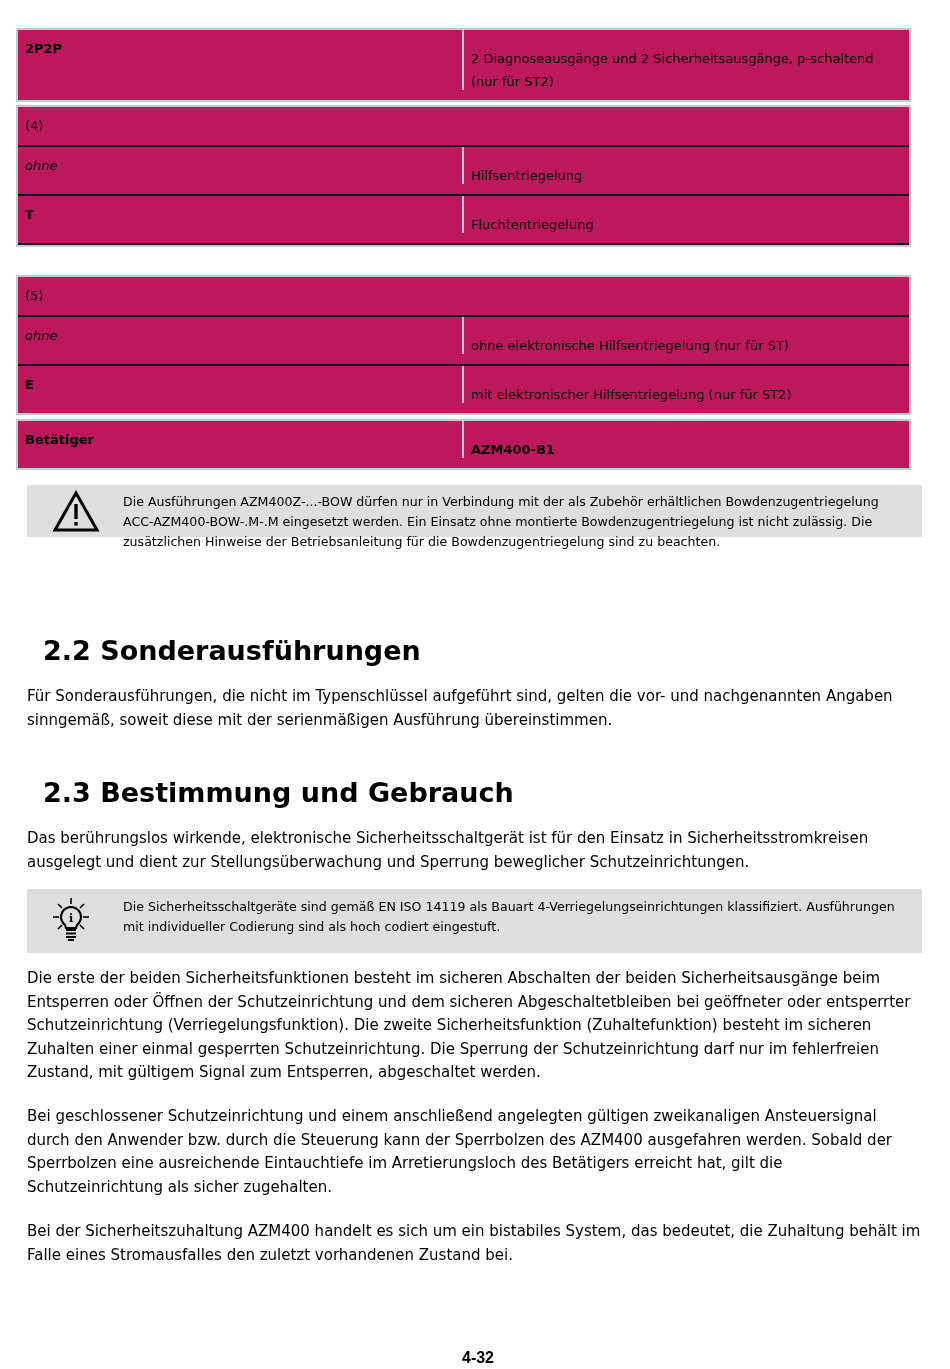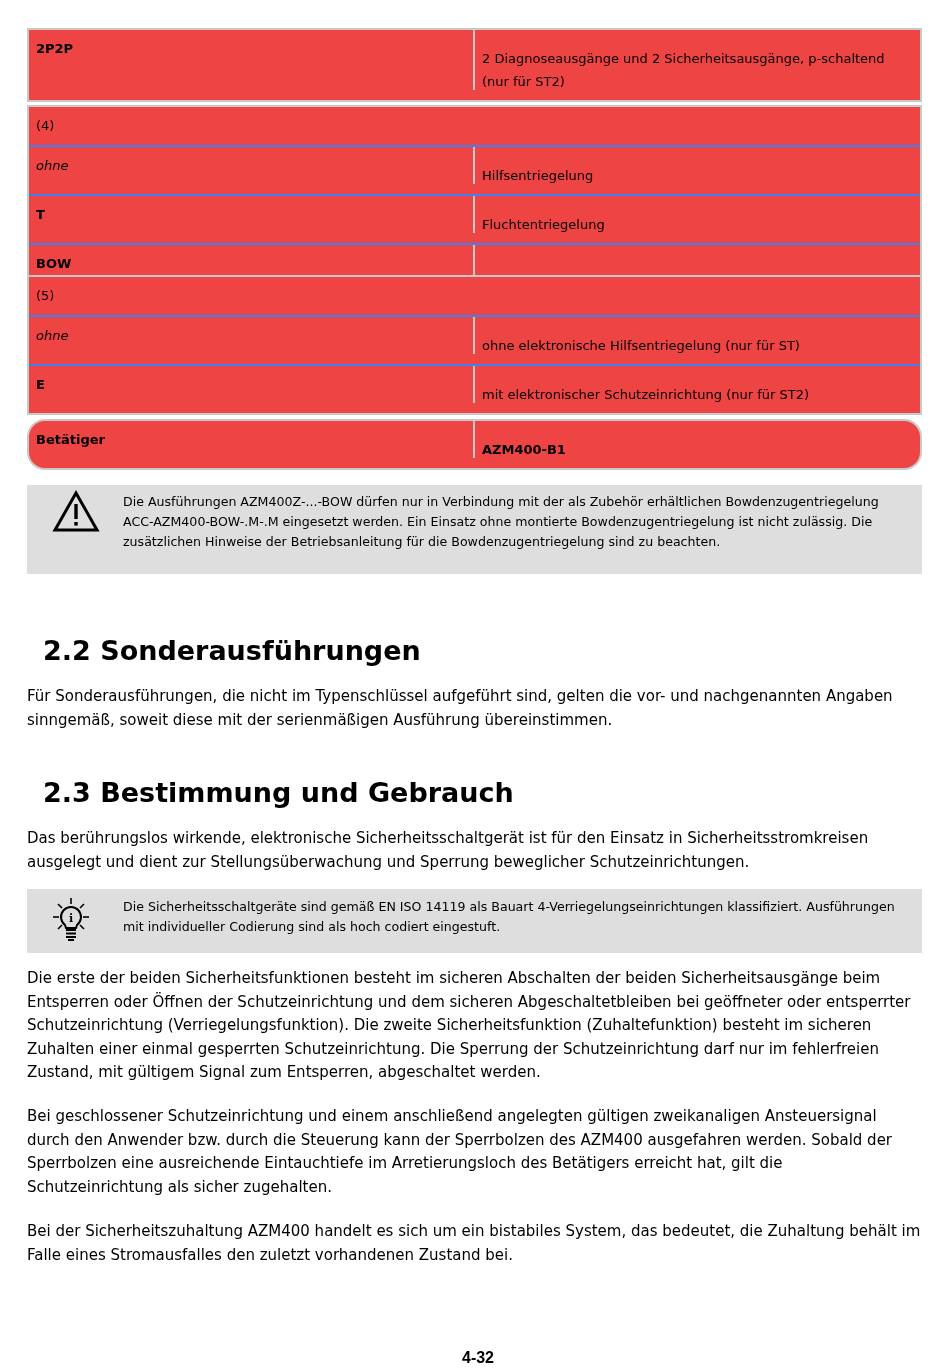--- a/index.html
+++ b/index.html
@@ -1,18 +1,18 @@
 <!DOCTYPE html>
 <html><head>
 <meta charset="utf-8">
 <style>
   html, body { margin: 0; padding: 0; background: #ffffff; }
   body { width: 950px; height: 1369px; position: relative; font-family: "DejaVu Sans", sans-serif; color: #000; overflow: hidden; }
-  .tbl { position: absolute; left: 27px; width: 895px; border: 2px solid #c8c8c8; box-sizing: border-box; background: #ef4444; }
-  .row { display: flex; border-top: 2px solid #3b82f6; box-sizing: border-box; }
+  .tbl { position: absolute; left: 16px; width: 895px; border: 2px solid #c8c8c8; box-sizing: border-box; background: #be185d; }
+  .row { display: flex; border-top: 2px solid #0f172a; box-sizing: border-box; }
   .row:first-child { border-top: none; }
   .cell { font-size: 13px; line-height: 23px; padding: 7px 8px 7px 7px; box-sizing: border-box; }
   .cell.left { width: 446px; border-right: 2px solid #c8c8c8; }
   .cell.right { flex: 1; margin-top: 10px; }
   .cell.full { flex: 1; }
   .bold { font-weight: bold; }
   .ital { font-style: italic; }
   .note { position: absolute; left: 27px; width: 895px; background: #dedede; box-sizing: border-box; }
   .note .txt { position: absolute; left: 96px; right: 10px; font-size: 12.6px; line-height: 20px; }
   .note .icon { position: absolute; }
@@ -36,46 +36,45 @@
   </div>
   <div class="row">
     <div class="cell left ital" style="height:37px;">ohne</div>
     <div class="cell right">Hilfsentriegelung</div>
   </div>
   <div class="row">
     <div class="cell left bold" style="height:37px;">T</div>
     <div class="cell right">Fluchtentriegelung</div>
   </div>
   <div class="row">
-    <div class="cell left bold" style="height:37px;">BOW</div>
   </div>
 </div>
 
 <div class="tbl" style="top:275px;">
   <div class="row">
     <div class="cell full" style="height:38px;">(5)</div>
   </div>
   <div class="row">
     <div class="cell left ital" style="height:37px;">ohne</div>
     <div class="cell right">ohne elektronische Hilfsentriegelung (nur für ST)</div>
   </div>
   <div class="row">
     <div class="cell left bold" style="height:37px;">E</div>
-    <div class="cell right">mit elektronischer Schutzeinrichtung (nur für ST2)</div>
+    <div class="cell right">mit elektronischer Hilfsentriegelung (nur für ST2)</div>
   </div>
 </div>
 
-<div class="tbl" style="top:419px;border-radius:18px;">
+<div class="tbl" style="top:419px;">
   <div class="row">
     <div class="cell left bold" style="height:37px;">Betätiger</div>
     <div class="cell right bold">AZM400-B1</div>
   </div>
 </div>
 
-<div class="note" style="top:485px; height:89px;">
+<div class="note" style="top:485px; height:52px;">
   <span class="icon" style="left:25px; top:5px;">
     <svg width="48" height="44" viewBox="0 0 48 44">
       <path d="M24 3 L45 40 L3 40 Z" fill="none" stroke="#000" stroke-width="3" stroke-linejoin="miter"></path>
       <rect x="22.3" y="14" width="3.4" height="15" fill="#000"></rect>
       <rect x="22.3" y="32" width="3.4" height="3.6" fill="#000"></rect>
     </svg>
   </span>
   <div class="txt" style="top:7px;">Die Ausführungen AZM400Z-...-BOW dürfen nur in Verbindung mit der als Zubehör erhältlichen Bowdenzugentriegelung ACC-AZM400-BOW-.M-.M eingesetzt werden. Ein Einsatz ohne montierte Bowdenzugentriegelung ist nicht zulässig. Die zusätzlichen Hinweise der Betriebsanleitung für die Bowdenzugentriegelung sind zu beachten.</div>
 </div>
 

